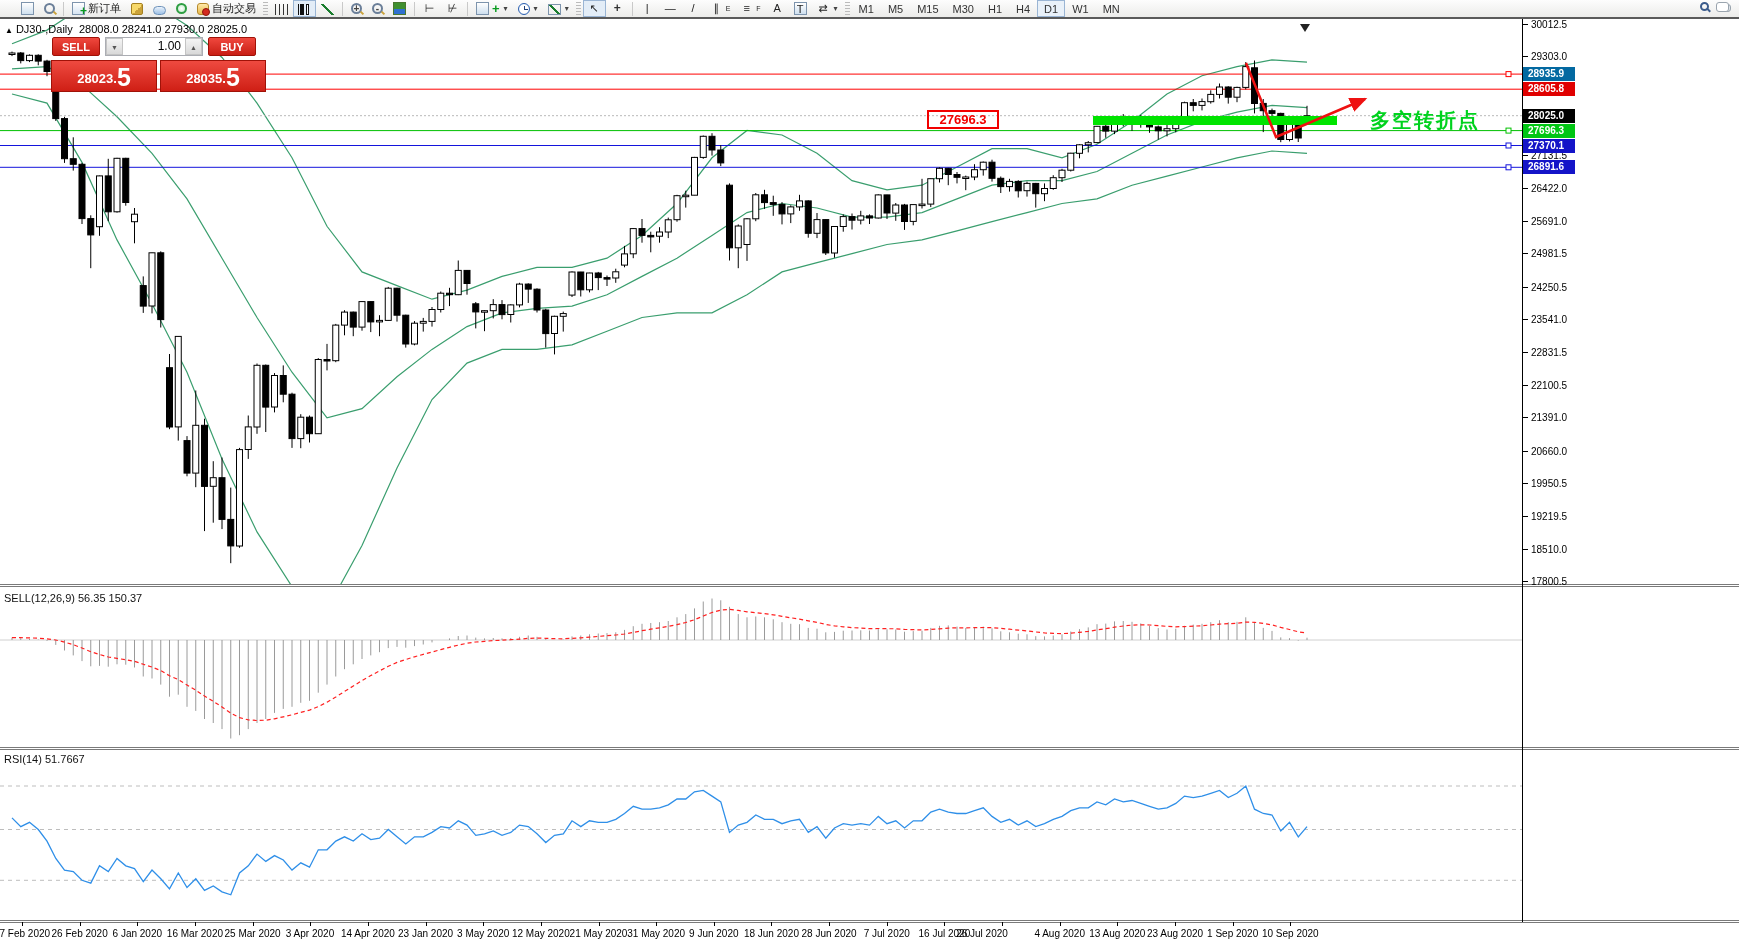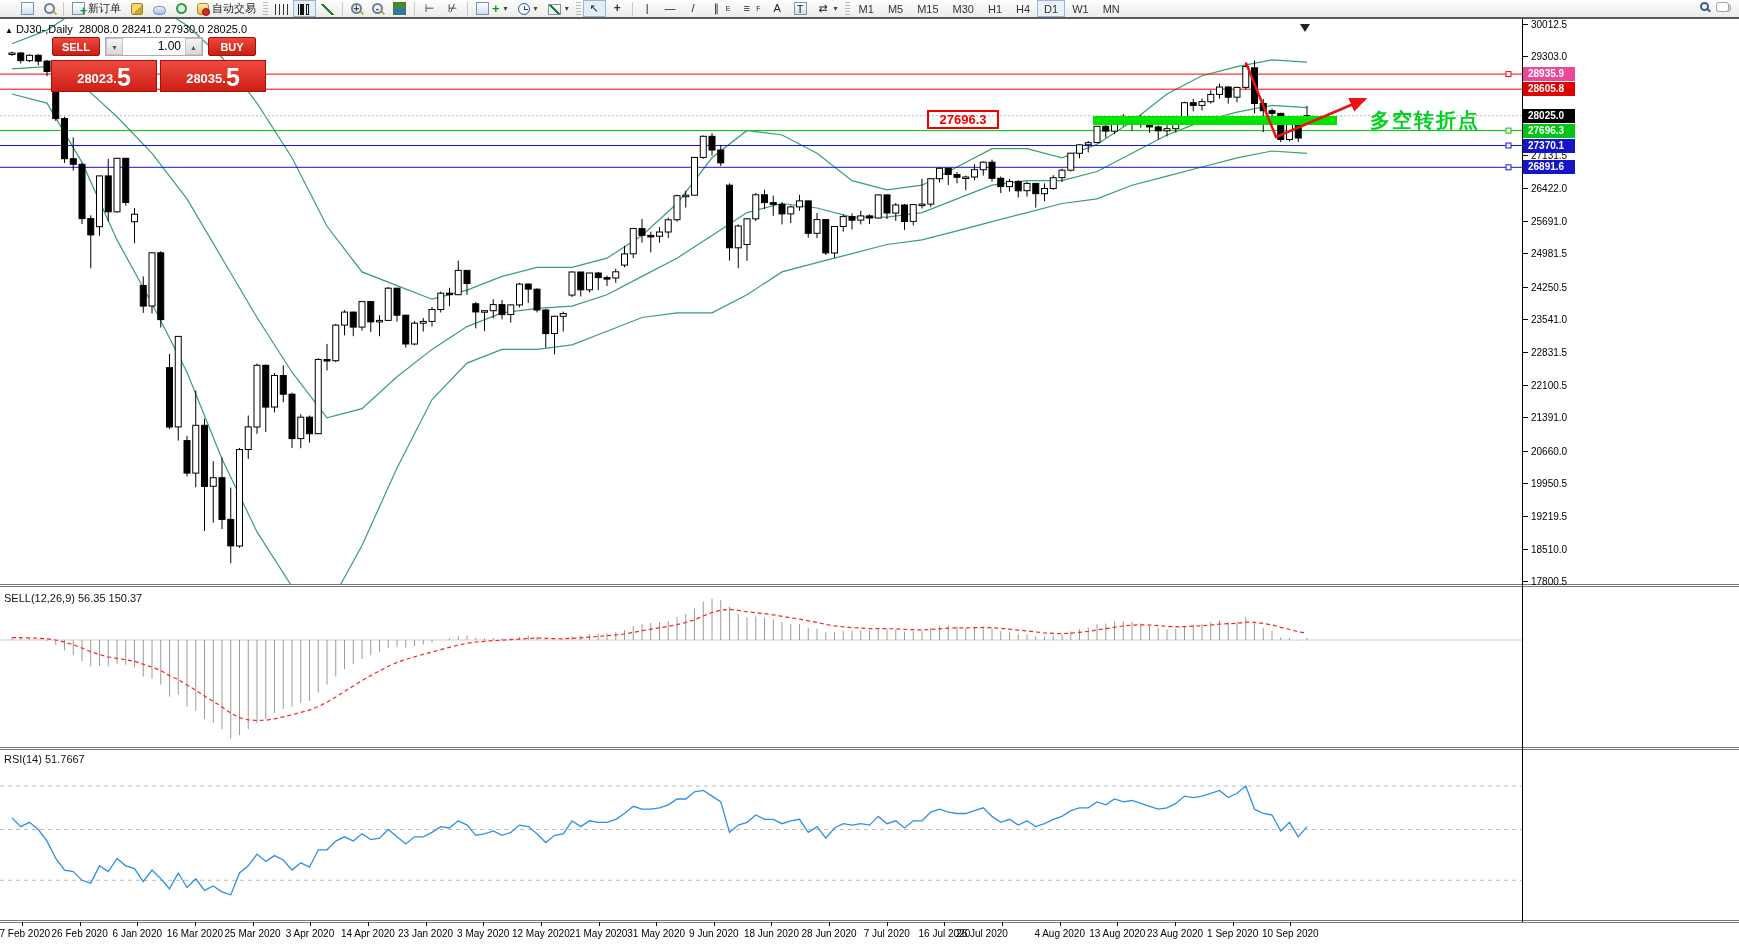--- a/index.html
+++ b/index.html
@@ -777,21 +777,21 @@
       <div class="tick" style="top: 262.81px;">24250.5</div>
       <div class="tick" style="top: 295.171px;">23541.0</div>
       <div class="tick" style="top: 327.532px;">22831.5</div>
       <div class="tick" style="top: 360.873px;">22100.5</div>
       <div class="tick" style="top: 393.234px;">21391.0</div>
       <div class="tick" style="top: 426.576px;">20660.0</div>
       <div class="tick" style="top: 458.937px;">19950.5</div>
       <div class="tick" style="top: 492.278px;">19219.5</div>
       <div class="tick" style="top: 524.639px;">18510.0</div>
       <div class="tick" style="top: 557px;">17800.5</div>
-      <div class="badge" style="top: 48.1047px; background: #ec4899;">28935.9</div>
+      <div class="badge" style="top: 48.1047px; background: #0369a1;">28935.9</div>
       <div class="badge" style="top: 63.1608px; background: rgb(224, 0, 0);">28605.8</div>
       <div class="badge" style="top: 89.6516px; background: rgb(0, 0, 0);">28025.0</div>
       <div class="badge" style="top: 104.644px; background: rgb(0, 198, 19);">27696.3</div>
       <div class="badge" style="top: 119.522px; background: rgb(20, 20, 200);">27370.1</div>
       <div class="badge" style="top: 141.347px; background: rgb(20, 20, 200);">26891.6</div>
     </div>
 
   <div id="time-axis">
       <div class="date-tick" style="left: 22px;"></div>
       <div class="date-lbl" style="left: 22px;">17 Feb 2020</div>

